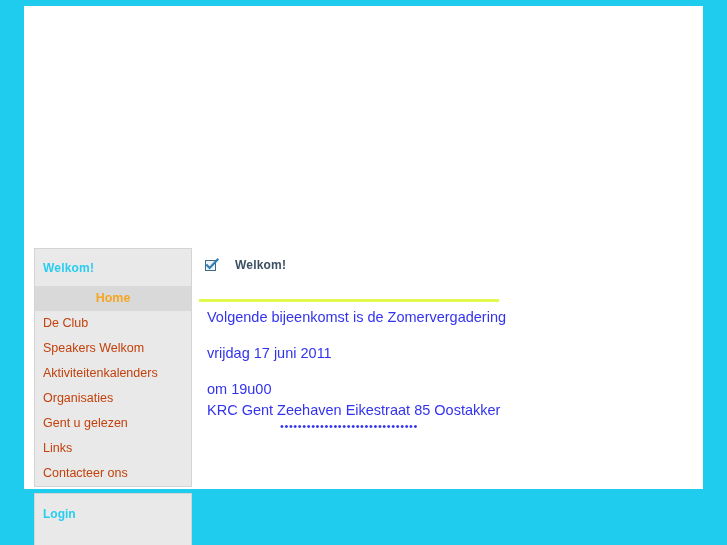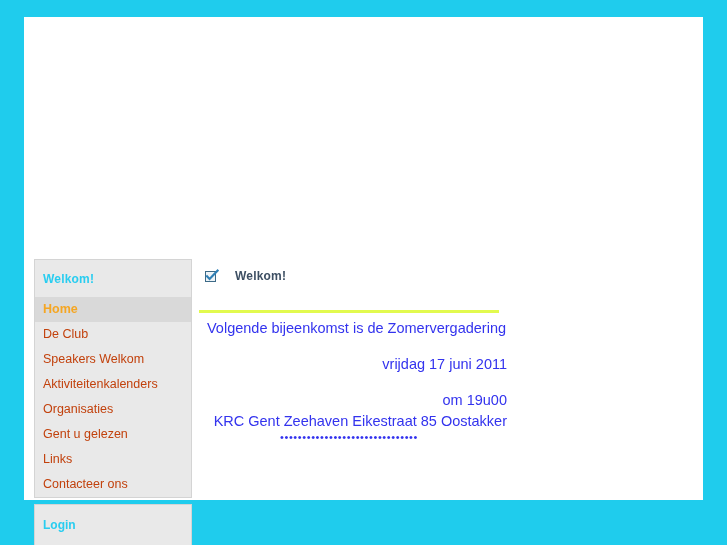--- a/index.html
+++ b/index.html
@@ -21,21 +21,21 @@
     position: absolute;
     left: 0;
     top: 0;
     width: 727px;
     height: 545px;
     background: #1fcced;
   }
   #page-white {
     position: absolute;
     left: 24px;
-    top: 17px;
+    top: 6px;
     width: 679px;
     height: 483px;
     background: #ffffff;
   }
 
   
   #banner {
     position: absolute;
     left: 0;
     top: 0;
@@ -74,20 +74,21 @@
     font-size: 12.5px;
     color: #c2410c;
     padding: 5px 8px 5px 8px;
     line-height: 15px;
     cursor: pointer;
   }
   .menu-item.active {
     background: #d9d9d9;
     color: #f5a623;
     font-weight: bold;
+    text-align: center;
   }
   .login-panel {
     height: 60px;
   }
   .login-title {
     color: #29cdf0;
     font-weight: bold;
     font-size: 12px;
     padding: 13px 8px 0 8px;
   }
@@ -129,21 +130,21 @@
     margin: 0 0 5px 0;
   }
   .blue-line {
     color: #3333ee;
     font-size: 14.5px;
     line-height: 21px;
     white-space: nowrap;
     margin-left: 8px;
   }
   .center {
-    text-align: right;
+    text-align: left;
     width: 300px;
   }
   .gap-lg { height: 15px; }
   .gap-sm { height: 15px; }
   .dots {
     color: #3333ee;
     font-size: 11px;
     letter-spacing: 0.6px;
     text-align: center;
     width: 300px;

